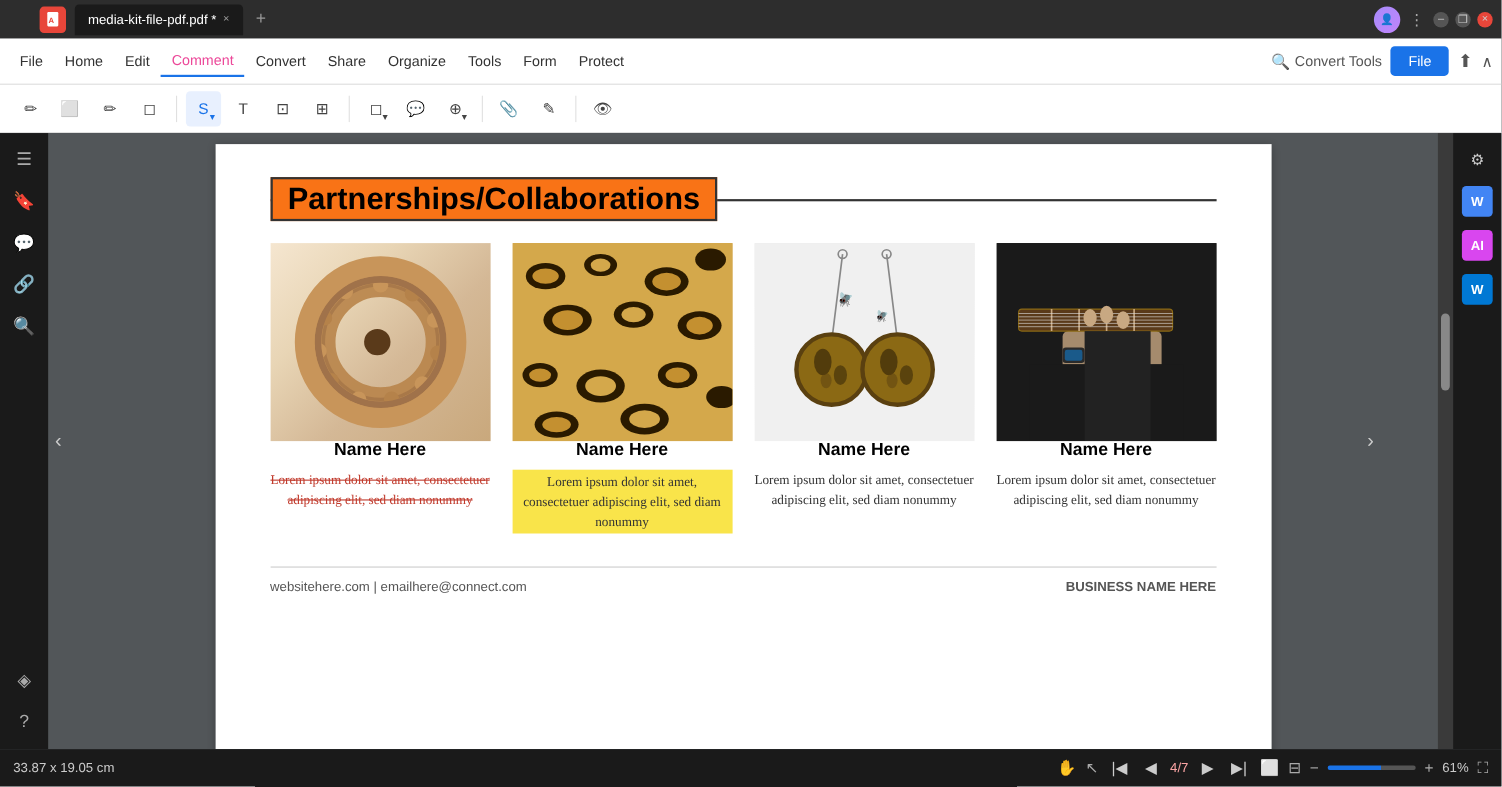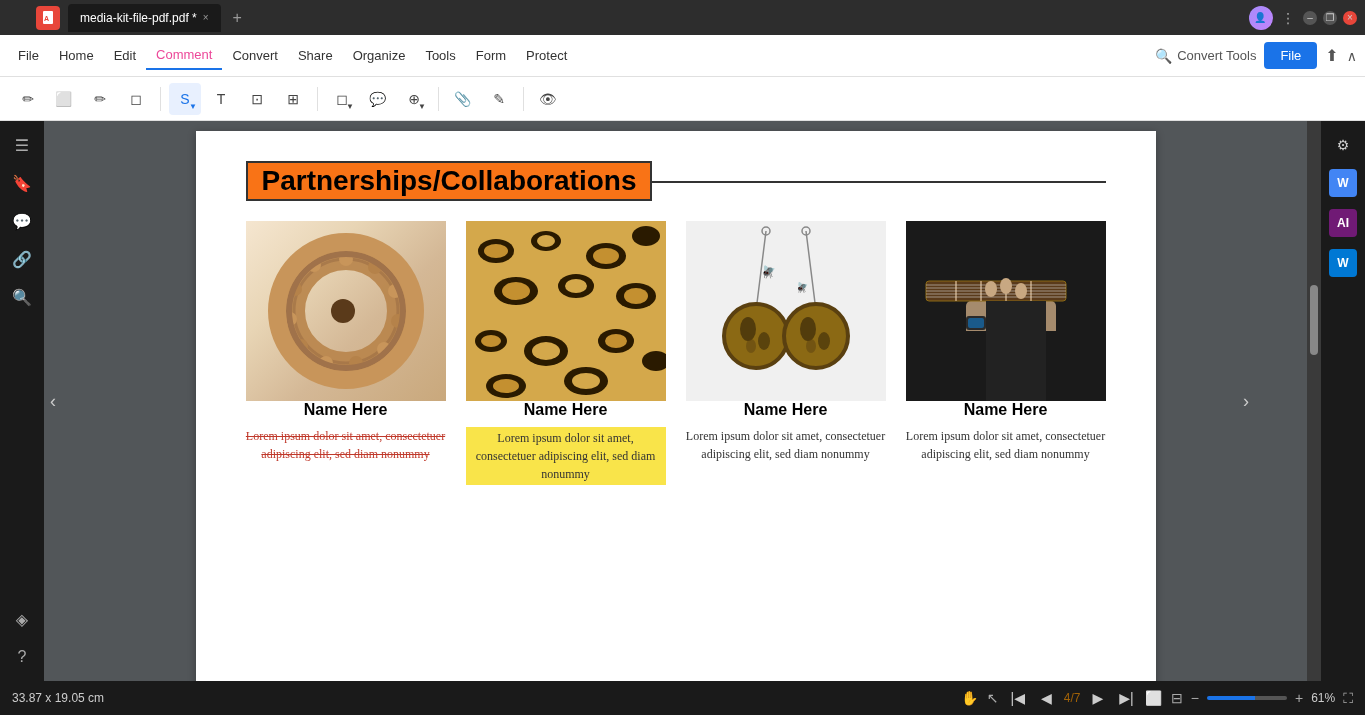--- a/index.html
+++ b/index.html
@@ -293,21 +293,21 @@
       margin-left: auto;
       display: flex;
       align-items: center;
       gap: 8px;
     }
     .nav-btn {
       color: #ccc; font-size: 14px; cursor: pointer;
       padding: 2px 4px;
     }
     .page-indicator {
-      color: #a16207; font-size: 12px;
+      color: #fca5a5; font-size: 12px;
     }
     .zoom-slider {
       width: 80px; height: 4px;
       background: linear-gradient(to right, #1a73e8 60%, #555 60%);
       border-radius: 2px;
     }
     .zoom-level { color: #ccc; font-size: 12px; }
     .view-icon { color: #aaa; font-size: 14px; cursor: pointer; }
 
     
@@ -575,34 +575,38 @@
               <rect x="30" y="110" width="140" height="70" fill="#1a1a1a"></rect>
               <rect x="80" y="80" width="60" height="100" fill="#222"></rect>
             </svg>
           </div>
           <div class="partner-name">Name Here</div>
           <div class="partner-desc" style="font-size:12px;text-align:center;line-height:1.5;color:#333;">Lorem ipsum dolor sit amet, consectetuer adipiscing elit, sed diam nonummy</div>
         </div>
 
       </div>
 
+      <div class="page-footer">
+        <span>websitehere.com  |  emailhere@connect.com</span>
+        <span style="font-weight:bold;">BUSINESS NAME HERE</span>
+      </div>
     </div>
 
     <div class="side-nav-btn side-nav-right">›</div>
 
   </div>
 
   <div style="width:14px;background:#3a3a3a;display:flex;flex-direction:column;align-items:center;padding-top:4px;">
     <div style="width:8px;height:70px;background:#888;border-radius:4px;margin-top:160px;"></div>
   </div>
 
   <div class="right-sidebar">
     <div class="right-icon">⚙</div>
     <div class="right-icon-img" style="background:#4285f4;color:white">W</div>
-    <div class="right-icon-img" style="background:#701a75;color:white;margin-top:4px">AI</div>
+    <div class="right-icon-img" style="background:#d946ef;color:white;margin-top:4px">AI</div>
     <div class="right-icon-img" style="background:#0078d4;color:white;margin-top:4px">W</div>
   </div>
 
 </div>
 
 <div class="bottom-bar">
   <span>33.87 x 19.05 cm</span>
   <div class="bottom-bar-right">
 
     <span class="view-icon">✋</span>

